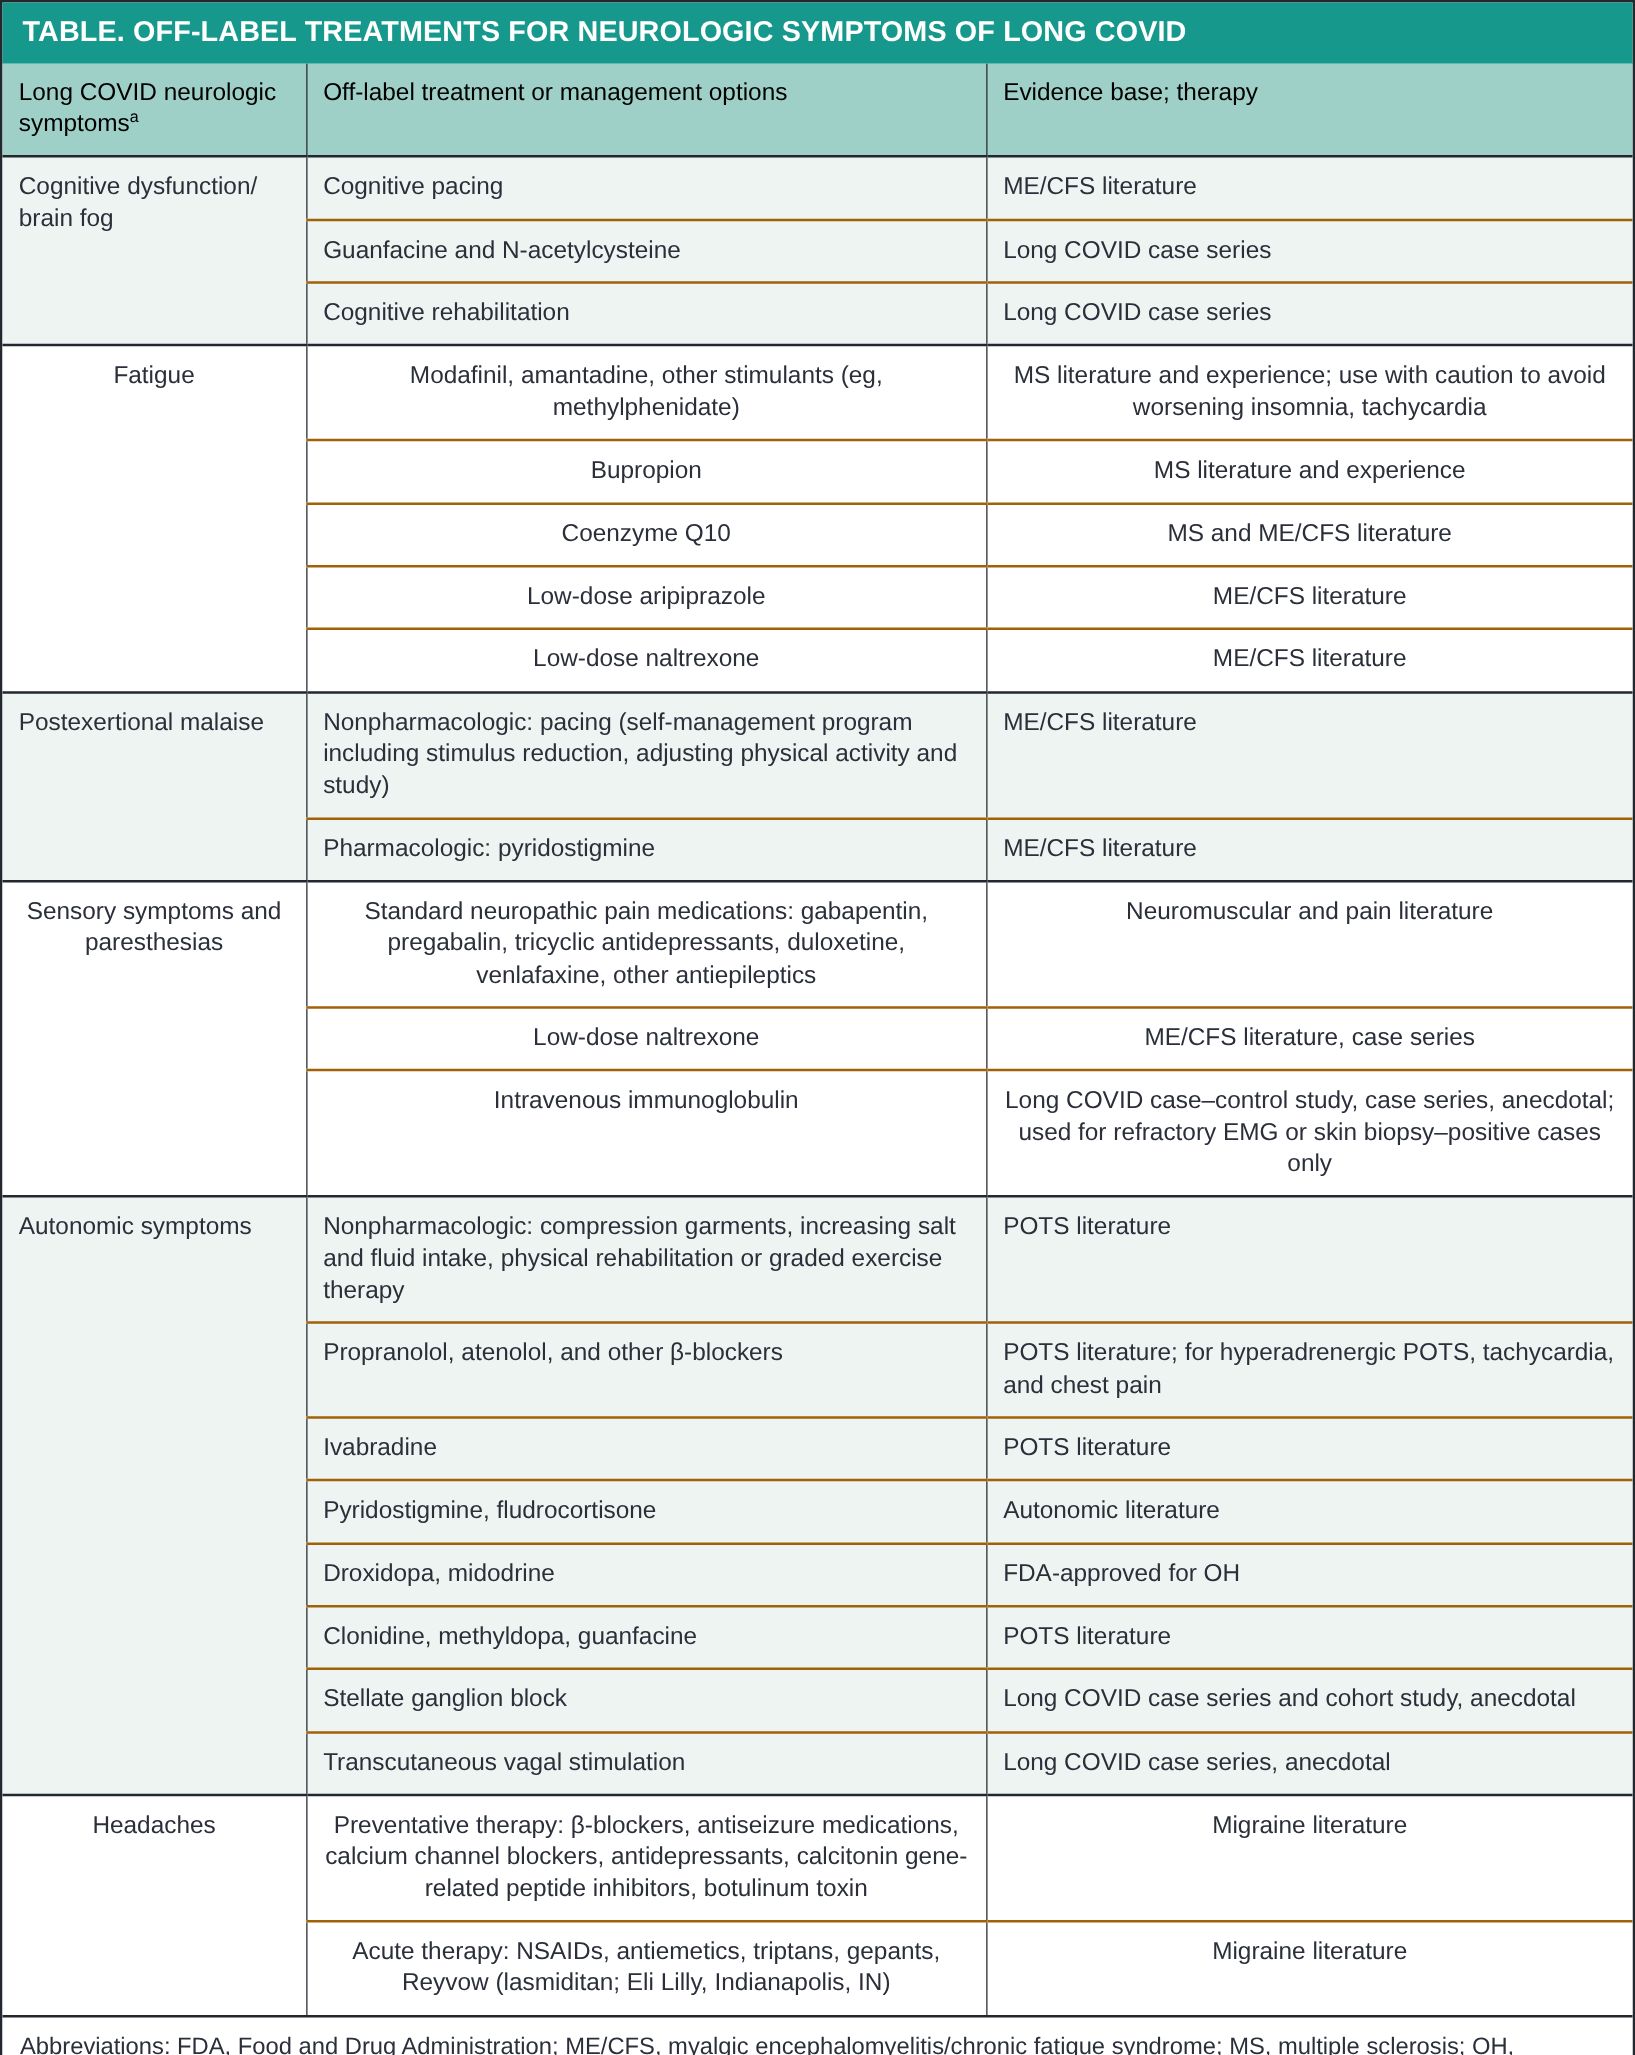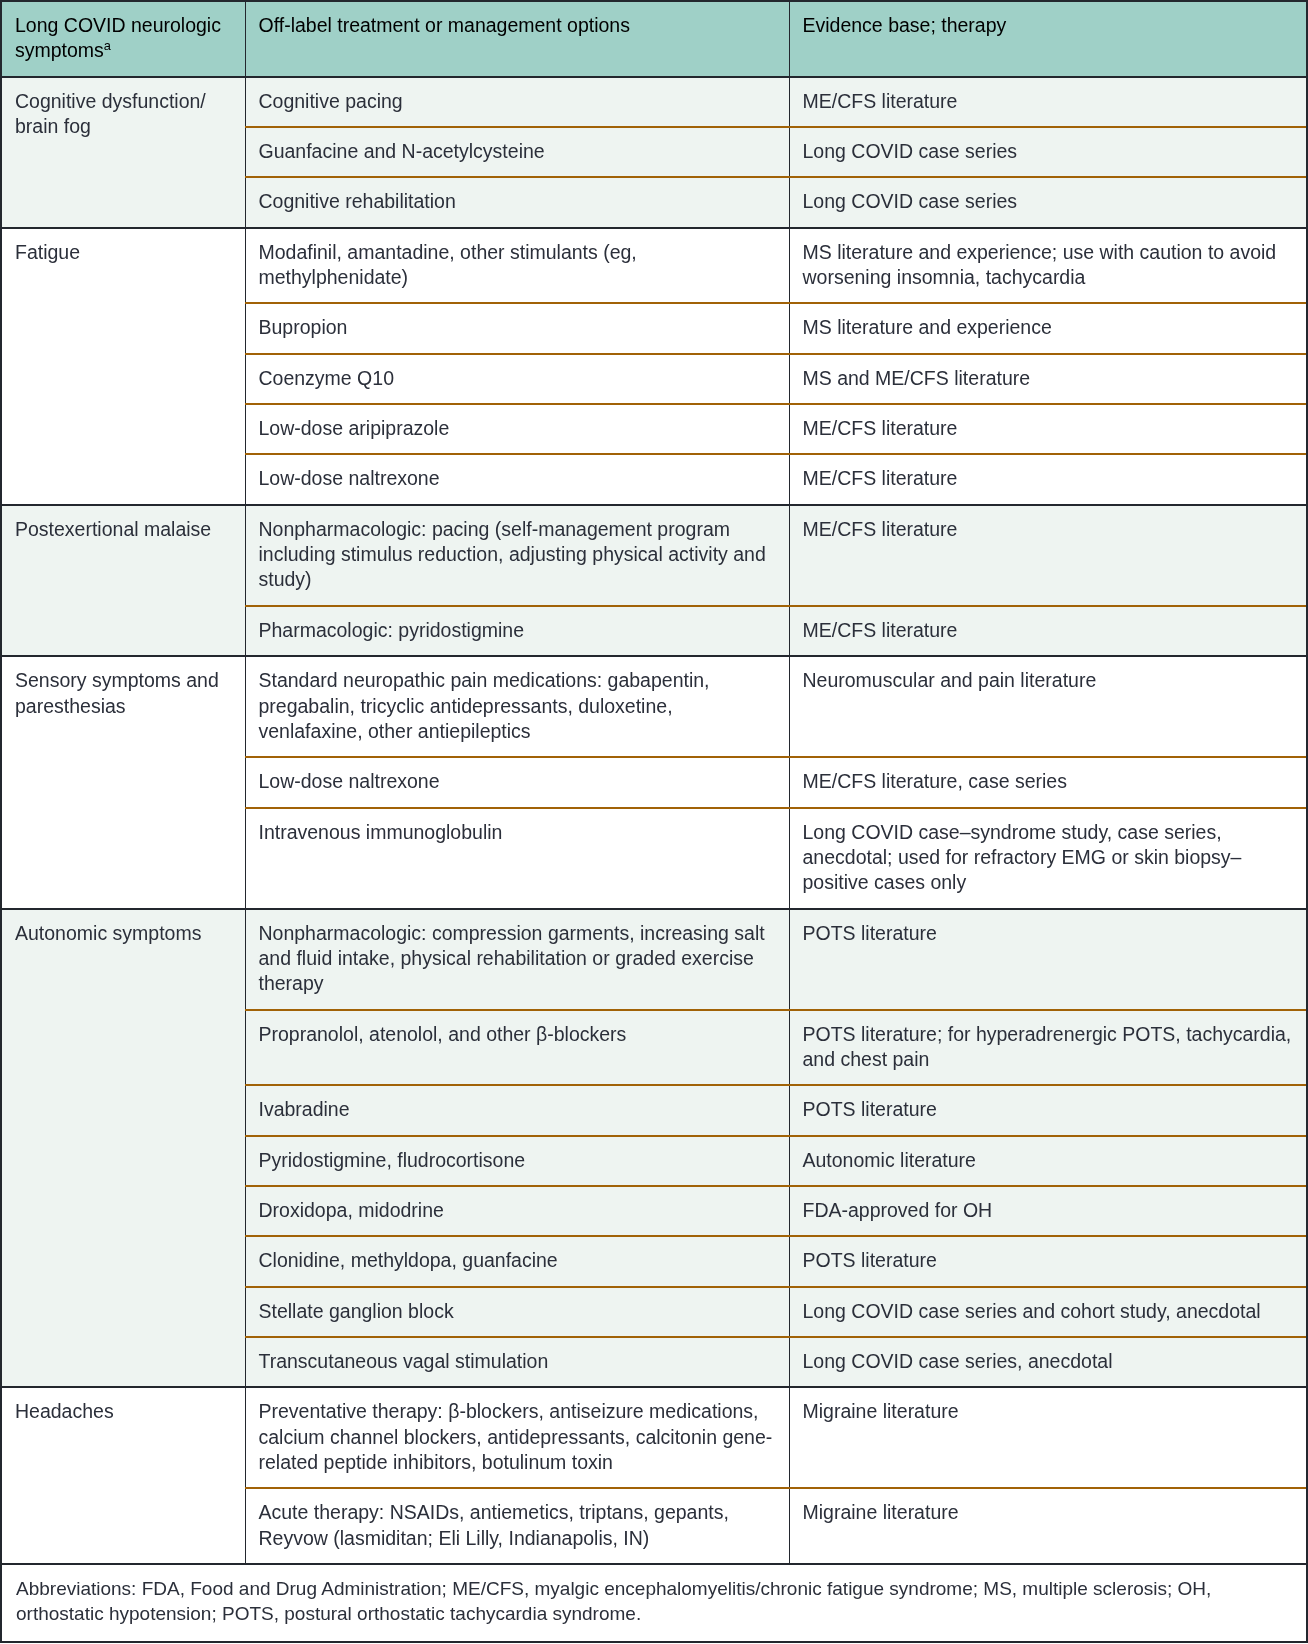--- a/index.html
+++ b/index.html
@@ -77,21 +77,21 @@
     border-top: 2px solid #a16207;
   }
 
   
   tr.group-start > td {
     border-top: 2px solid #23272e;
   }
 
   
   tr.tone-mint > td { background: #eef4f1; margin-top: 41px; }
-  tr.tone-white > td { background: #ffffff; }
+  tr.tone-white > td { background: #ffffff; text-align: center; }
 
   
   .footnotes {
     border-top: 2px solid #23272e;
     padding: 11px 14px 14px 14px;
     font-size: 19px;
     line-height: 1.33;
     background: #ffffff;
   }
   .footnotes p { margin: 0; }
@@ -100,20 +100,21 @@
     font-size: 0.66em;
     vertical-align: super;
     line-height: 0;
   }
 </style>
 </head>
 <body>
 
 <div class="table-wrap">
 
+  <div class="title-bar">TABLE. OFF-LABEL TREATMENTS FOR NEUROLOGIC SYMPTOMS OF LONG COVID</div>
 
   <table class="tbl">
     <colgroup>
       <col class="c1">
         <col class="c2">
         <col class="c3">
     </colgroup>
     <thead>
       <tr>
         <th><span>Long COVID neurologic symptoms</span><sup>a</sup></th>
@@ -169,21 +170,21 @@
           <td class="col-sym" rowspan="3">Sensory symptoms and paresthesias</td>
           <td class="col-treat">Standard neuropathic pain medications: gabapentin, pregabalin, tricyclic antidepressants, duloxetine, venlafaxine, other antiepileptics</td>
           <td class="col-ev">Neuromuscular and pain literature</td>
         </tr>
         <tr class="tone-white sub">
           <td class="col-treat">Low-dose naltrexone</td>
           <td class="col-ev">ME/CFS literature, case series</td>
         </tr>
         <tr class="tone-white sub">
           <td class="col-treat">Intravenous immunoglobulin</td>
-          <td class="col-ev">Long COVID case–syndrome study, case series, anecdotal; used for refractory EMG or skin biopsy–positive cases only</td>
+          <td class="col-ev">Long COVID case–control study, case series, anecdotal; used for refractory EMG or skin biopsy–positive cases only</td>
         </tr>
         <tr class="tone-mint group-start">
           <td class="col-sym" rowspan="8">Autonomic symptoms</td>
           <td class="col-treat">Nonpharmacologic: compression garments, increasing salt and fluid intake, physical rehabilitation or graded exercise therapy</td>
           <td class="col-ev">POTS literature</td>
         </tr>
         <tr class="tone-mint sub">
           <td class="col-treat">Propranolol, atenolol, and other β-blockers</td>
           <td class="col-ev">POTS literature; for hyperadrenergic POTS, tachycardia, and chest pain</td>
         </tr>

